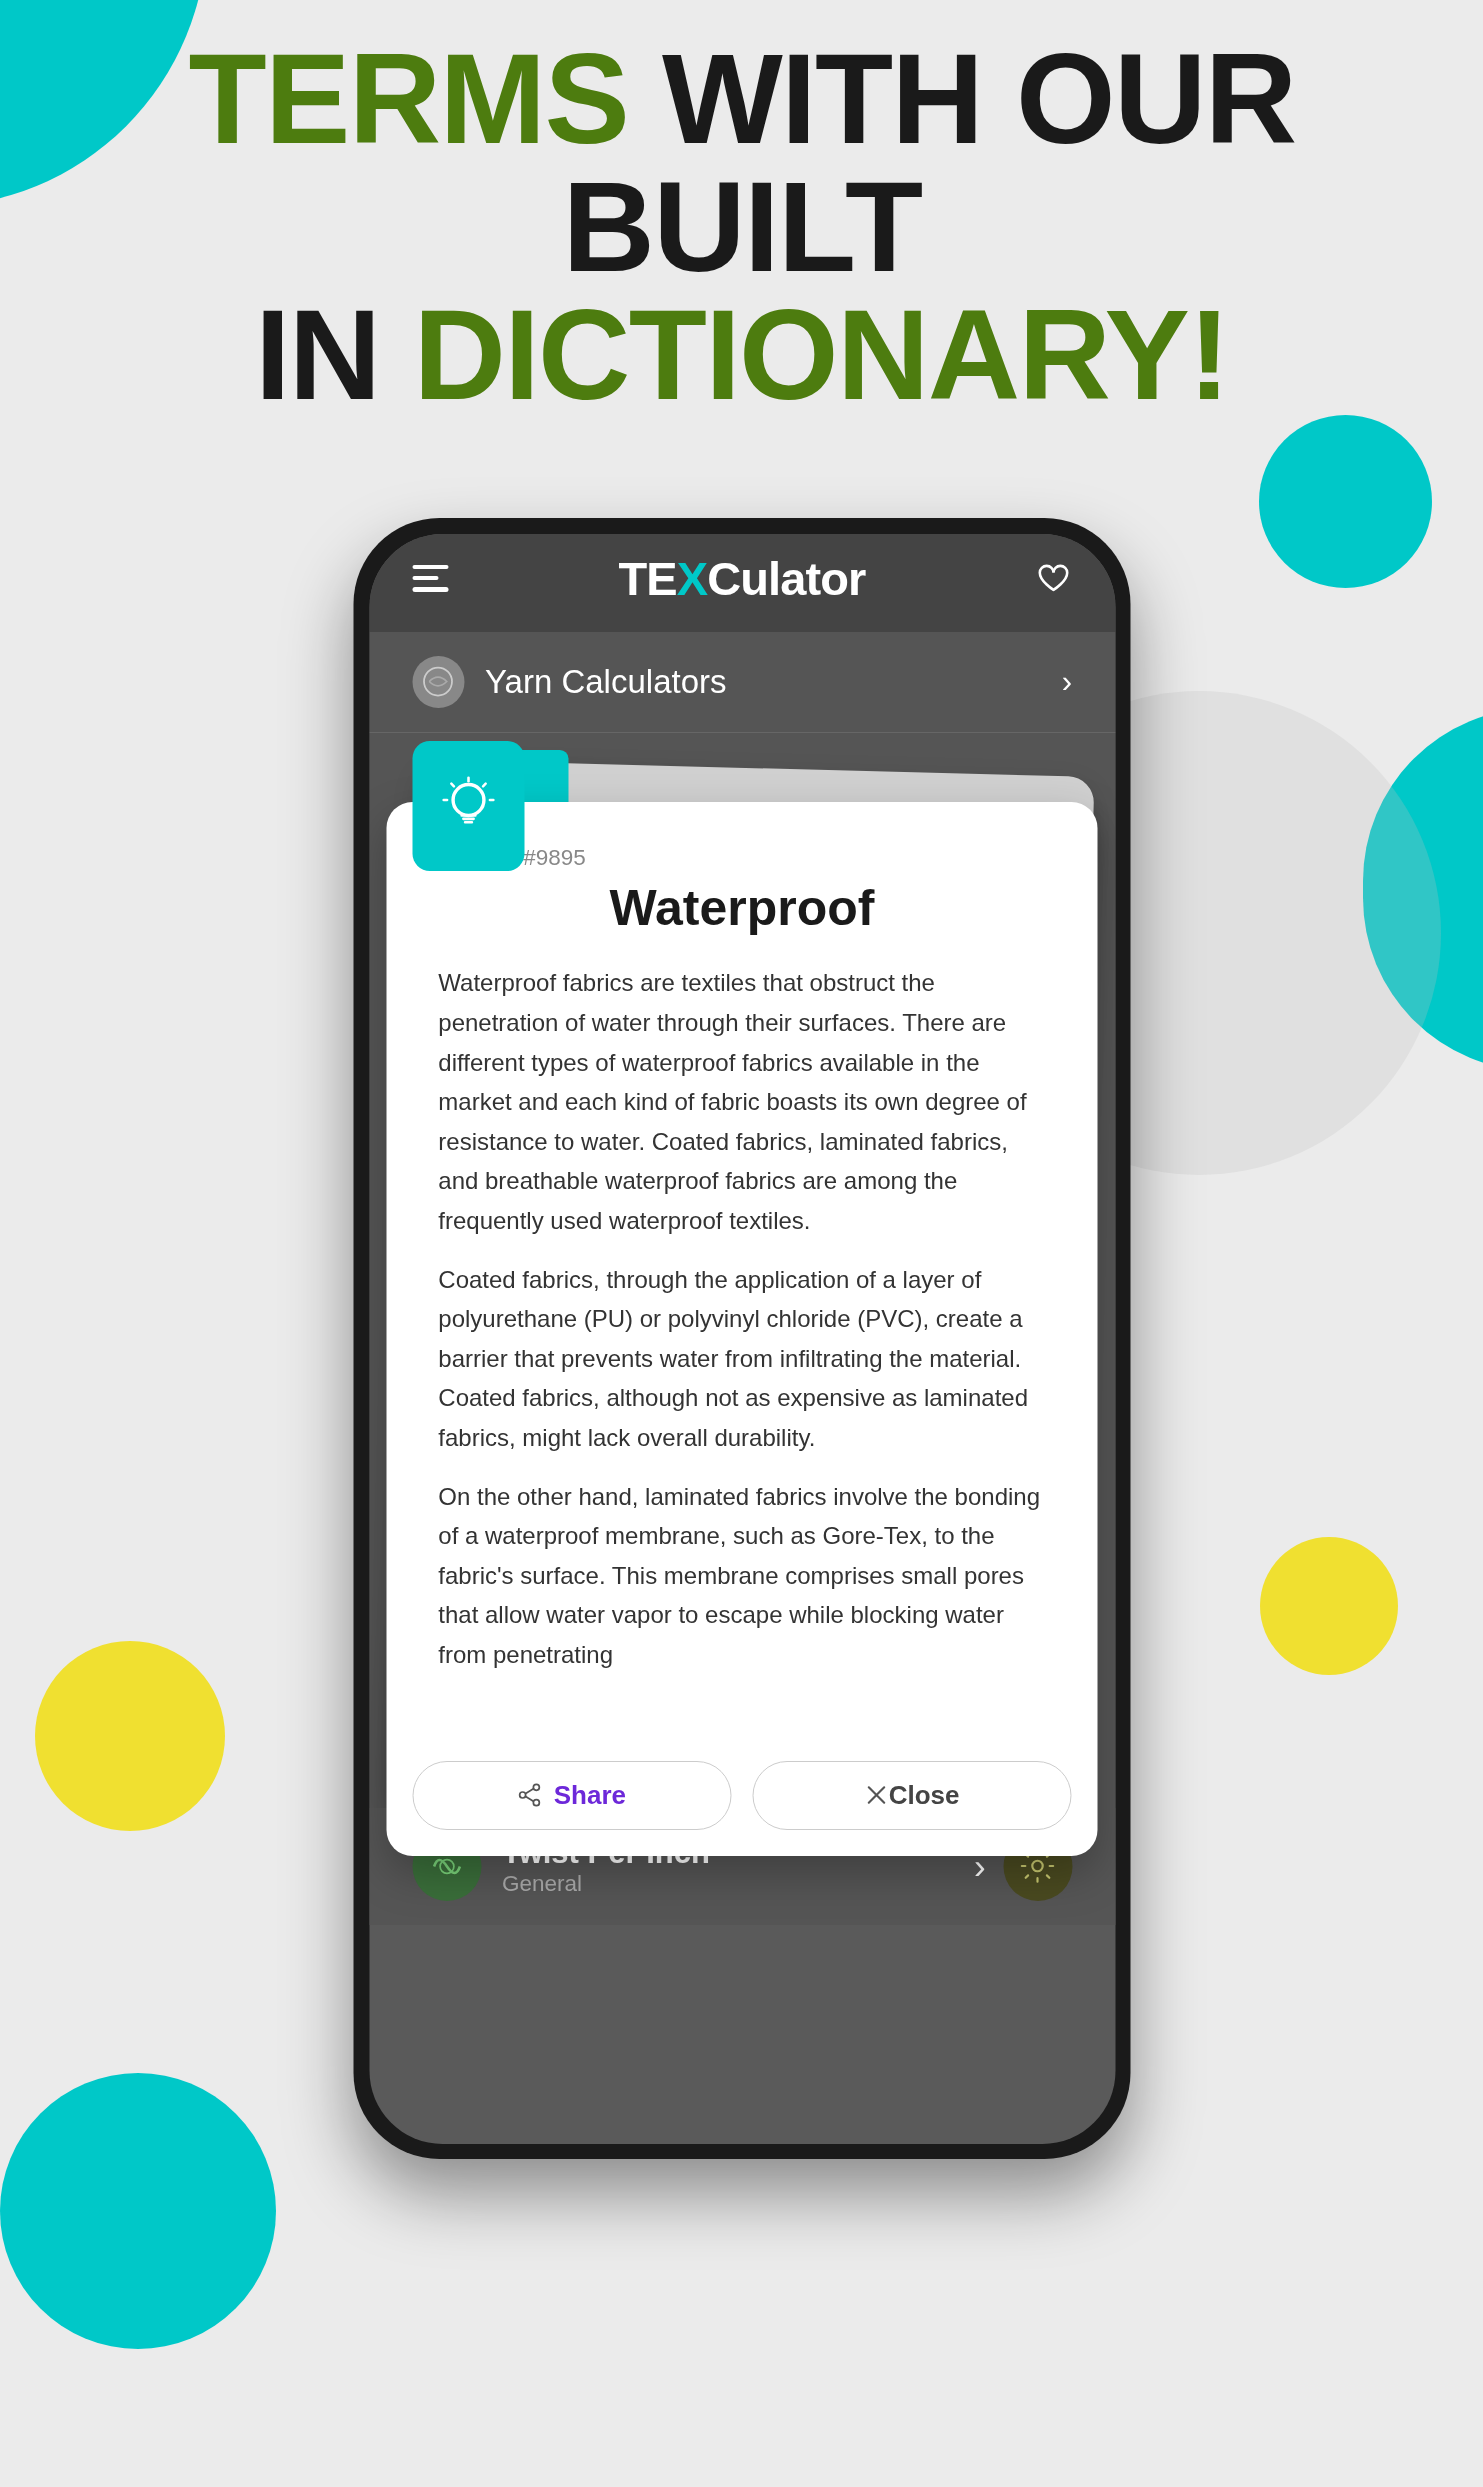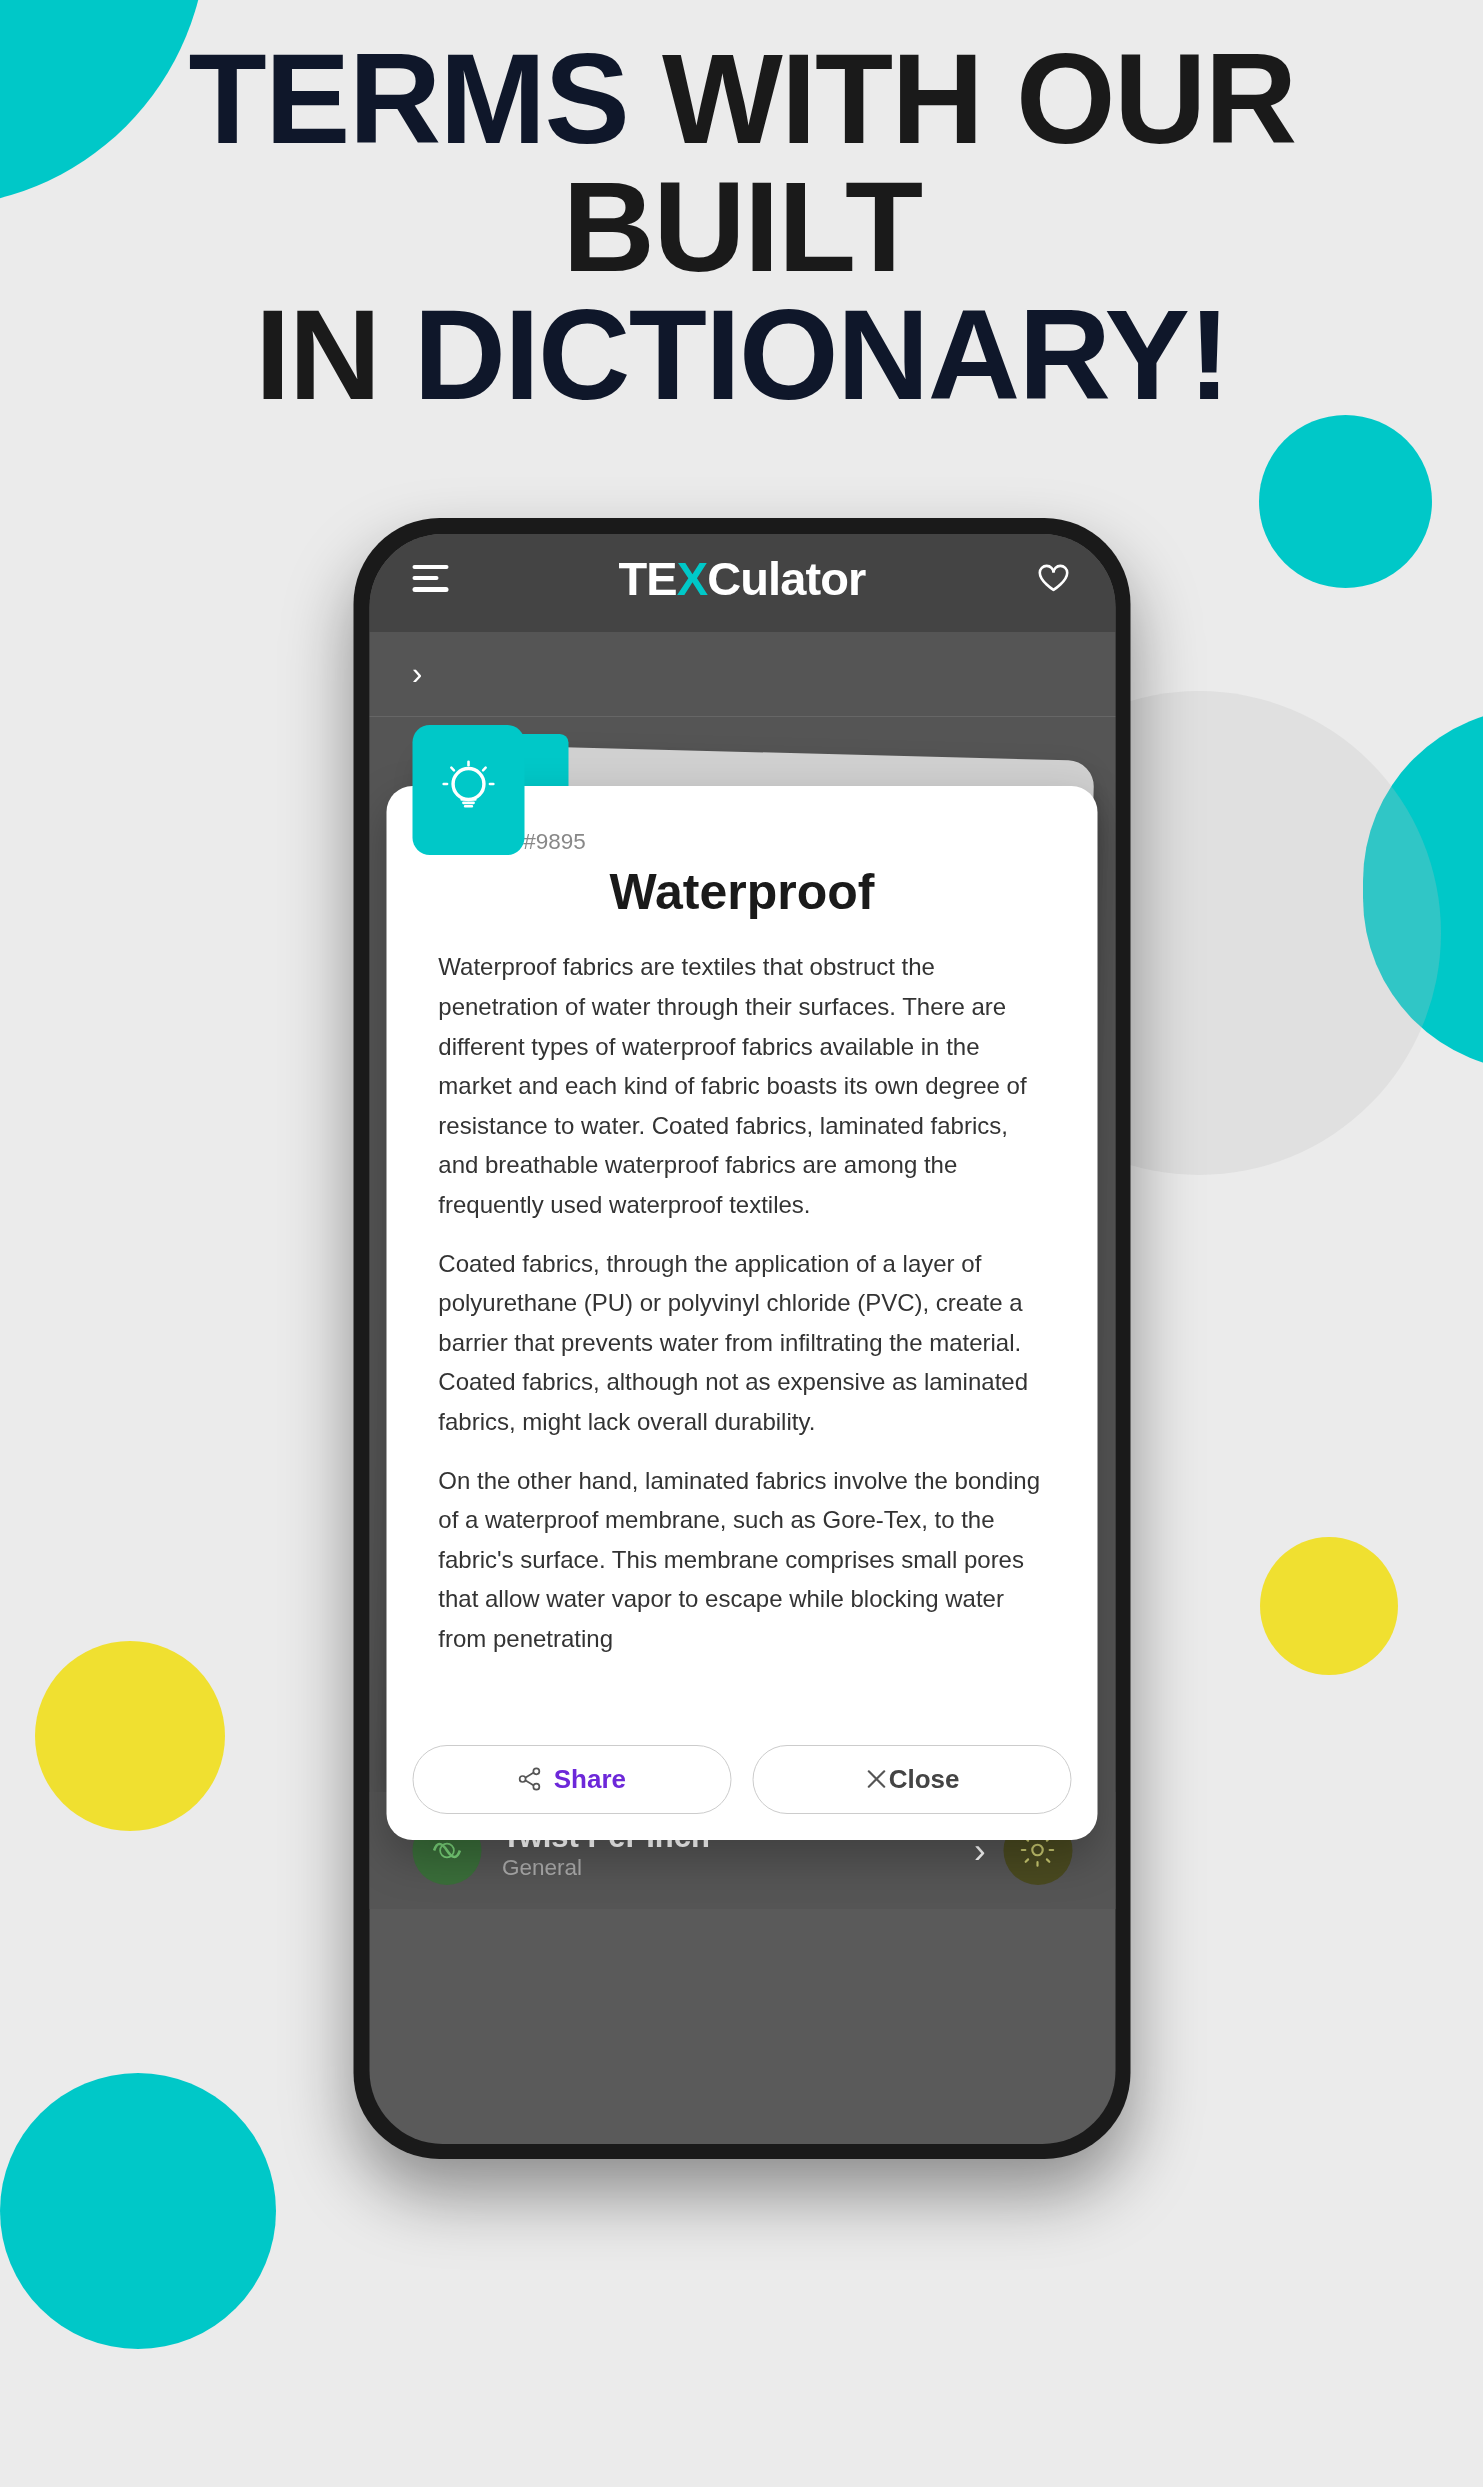--- a/index.html
+++ b/index.html
@@ -49,21 +49,21 @@
 
     .header-line3 {
       font-size: 128px;
       font-weight: 900;
       line-height: 1.0;
       text-transform: uppercase;
       letter-spacing: -1.7px;
     }
 
     .highlight-teal {
-      color: #0f172a;
+      color: #4d7c0f;
     }
 
     .highlight-dark {
       color: #1a1a1a;
     }
 
     
     .phone-wrapper {
       position: absolute;
       top: 518px;
@@ -215,20 +215,29 @@
           <span class="tex">TE</span><span class="tex-x" style="color:#00c8c8;">X</span><span class="culator">Culator</span>
         </div>
         <div>
           <svg width="36" height="36" viewBox="0 0 42 42" fill="none">
             <path d="M21 36s-16-10-16-20a8 8 0 0116 0 8 8 0 0116 0c0 10-16 20-16 20z" stroke="white" stroke-width="3" fill="none"></path>
           </svg>
         </div>
       </div>
 
       <div class="yarn-calculators-row">
+        <div class="yarn-calc-left">
+          <div class="yarn-calc-icon">
+            <svg width="35" height="35" viewBox="0 0 40 40" fill="none">
+              <circle cx="20" cy="20" r="16" stroke="#ccc" stroke-width="2" fill="none"></circle>
+              <path d="M10 20 Q20 10 30 20 Q20 30 10 20" stroke="#aaa" stroke-width="2" fill="none"></path>
+            </svg>
+          </div>
+          <span class="yarn-calc-text">Yarn Calculators</span>
+        </div>
         <span class="chevron-right">›</span>
       </div>
 
       <div style="position:relative;height:1192px;background:#555;">
 
         <div style="position:absolute;top:52px;left:52px;right:52px;bottom:104px;background:#bbb;border-radius:26px;transform:rotate(3.5deg);box-shadow:0 8.6px 26px rgba(0,0,0,0.2);"></div>
 
         <div style="position:absolute;top:35px;left:35px;right:35px;bottom:86px;background:#d0d0d0;border-radius:26px;transform:rotate(1.5deg);box-shadow:0 8.6px 26px rgba(0,0,0,0.15);"></div>
 
         <div style="position:absolute;top:17.3px;left:69px;display:flex;gap:12px;z-index:5;">

